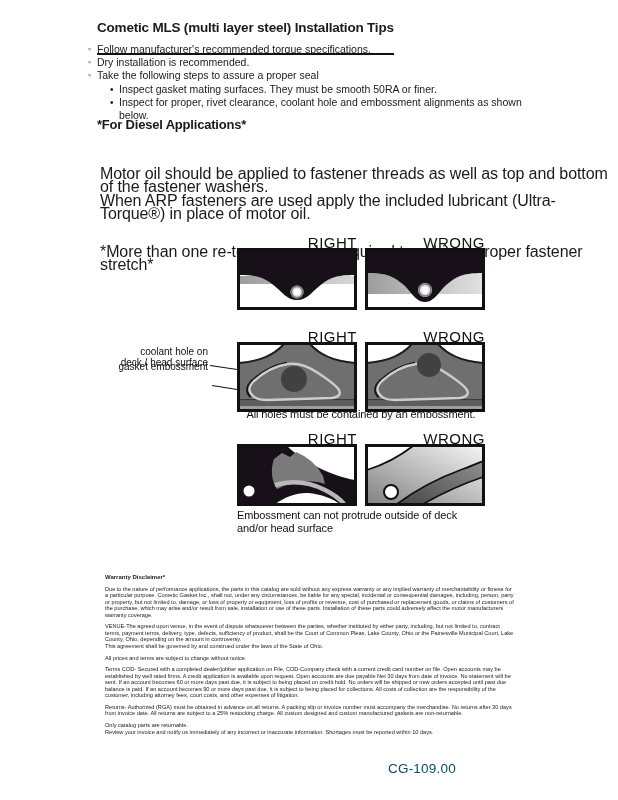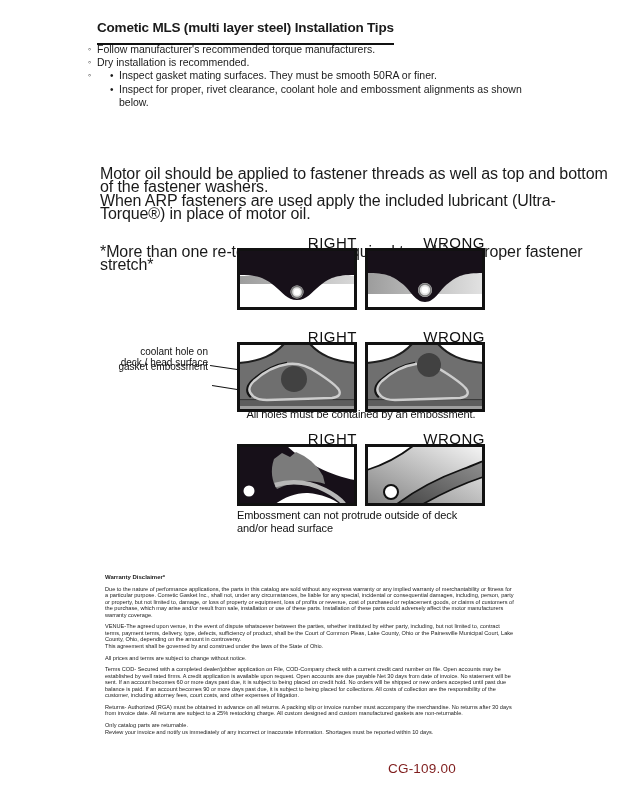--- a/index.html
+++ b/index.html
@@ -6,21 +6,21 @@
   .page{
     position:relative;width:618px;height:800px;background:#ffffff;
     font-family:"Liberation Sans",sans-serif;color:#1a1a1a;overflow:hidden;
     margin:0 auto;
   }
   .abs{position:absolute;}
   .preline{white-space:pre-line;}
 
   .title{
     left:97px;top:20px;font-size:13.5px;font-weight:bold;letter-spacing:-0.2px;
-    border-bottom:2px solid #111;padding-bottom:8px;
+    border-bottom:2px solid #111;padding-bottom:18px;
   }
   .bullets{left:88px;top:43px;width:440px;font-size:10.5px;line-height:13.2px;}
   .b-row{position:relative;padding-left:9px;}
   .b-row .mk{position:absolute;left:0;top:0;font-size:9px;}
   .sb-row{position:relative;padding-left:31px;}
   .sb-row .mk{position:absolute;left:22px;top:0;font-size:10px;}
 
   .diesel-h{left:97px;top:117px;font-size:13px;font-weight:bold;letter-spacing:-0.2px;}
   .para{left:100px;width:515px;font-size:16px;line-height:13.3px;letter-spacing:-0.1px;margin-top:32px;}
   .p1{top:135px;}
@@ -41,37 +41,38 @@
   .sidelab{font-size:10px;line-height:11px;text-align:right;width:112px;left:96px;color:#111;}
   .sl1{top:346px;} .sl2{top:361px;}
   .leader{height:1.4px;background:#111;transform-origin:left center;}
   .ld1{left:210px;top:365px;width:83px;transform:rotate(8.3deg);}
   .ld2{left:212px;top:385px;width:51px;transform:rotate(9.1deg);}
 
   .legal{left:105px;top:574px;width:410px;font-size:5.6px;line-height:6.4px;color:#222;}
   .legal .lh{font-weight:bold;font-size:6px;}
   .legal .lp{margin-top:5.5px;}
 
-  .pagecode{left:388px;top:761px;font-size:13.5px;letter-spacing:0.2px;color:#7f1d1d;}
+  .pagecode{left:388px;top:761px;font-size:13.5px;letter-spacing:0.2px;color:#0c4a6e;}
 </style>
 </head>
 <body>
 
 <div class="page">
 
   <div class="abs title">Cometic MLS (multi layer steel) Installation Tips</div>
 
   <div class="abs bullets">
-    <div class="b-row"><span class="mk">◦</span><span>Follow manufacturer's recommended torque manufacturers.</span></div>
+    <div class="b-row"><span class="mk">◦</span><span>Follow manufacturer's recommended torque specifications.</span></div>
     <div class="b-row"><span class="mk">◦</span><span>Dry installation is recommended.</span></div>
-    <div class="b-row"><span class="mk">◦</span></div>
+    <div class="b-row"><span class="mk">◦</span><span>Take the following steps to assure a proper seal</span></div>
     <div class="sb-row"><span class="mk">•</span><span>Inspect gasket mating surfaces.  They must be smooth 50RA or finer.</span></div>
     <div class="sb-row"><span class="mk">•</span><span>Inspect for proper, rivet clearance, coolant hole and embossment alignments as shown below.</span></div>
   </div>
 
+  <div class="abs diesel-h">*For Diesel Applications*</div>
   <div class="abs para p1 preline">Motor oil should be applied to fastener threads as well as top and bottom of the fastener washers.
 When ARP fasteners are used apply the included lubricant (Ultra-Torque®) in place of motor oil.</div>
   <div class="abs para note">*More than one re-torque may be required to achieve proper fastener stretch*</div>
 
   <div class="abs dlabel c1 r1l">RIGHT</div>
   <div class="abs dlabel c2 r1l">WRONG</div>
 
   <svg class="abs panel c1 r1b" width="120" height="62" viewBox="0 0 120 62">
     <defs>
         <linearGradient id="g1r" x1="0" y1="0" x2="1" y2="0">

